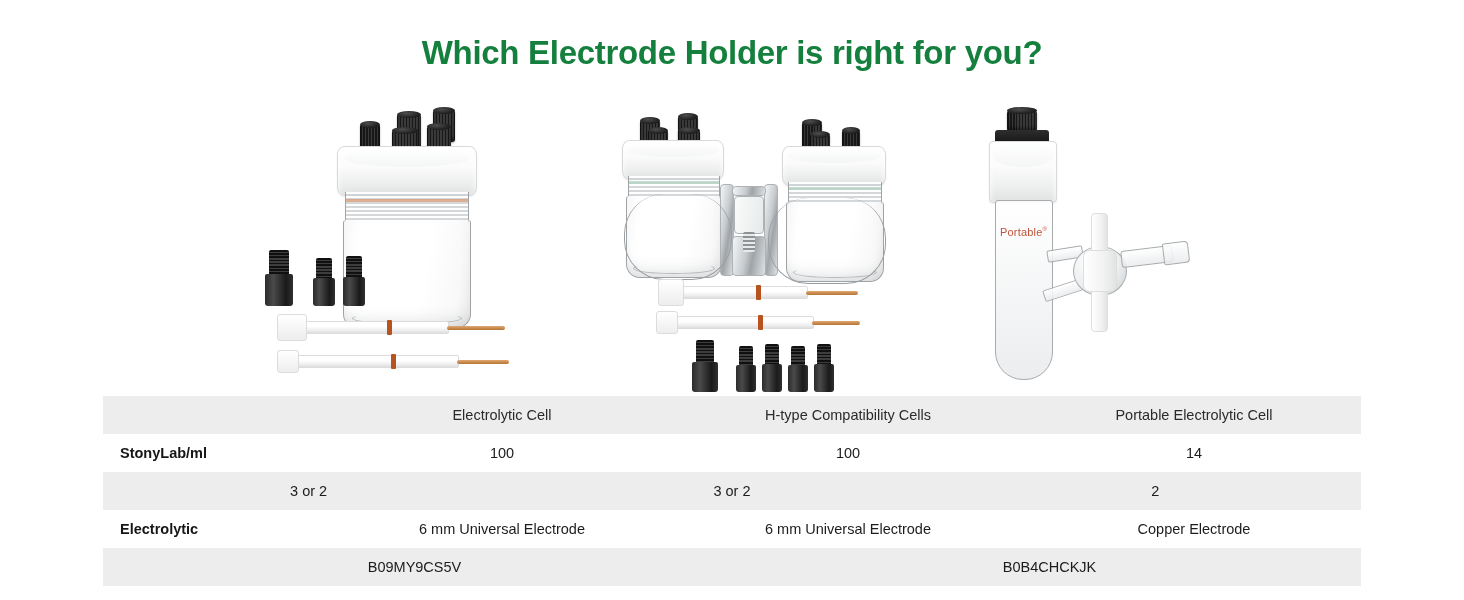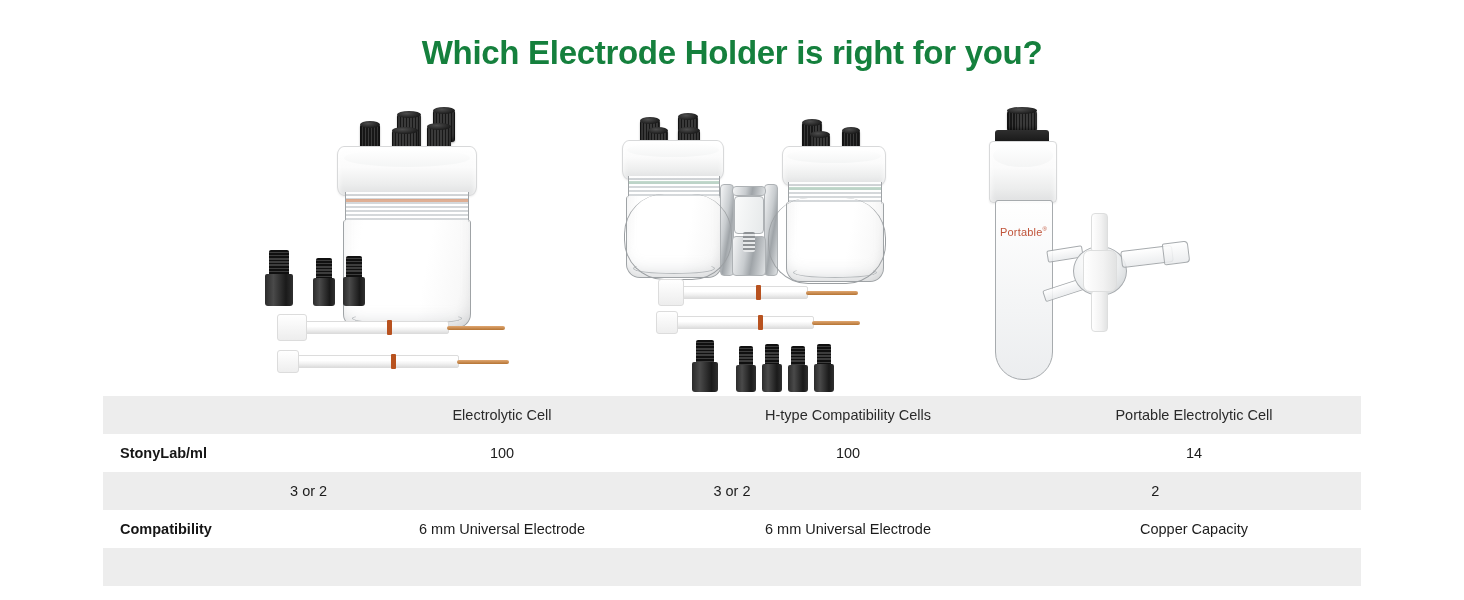--- a/index.html
+++ b/index.html
@@ -313,23 +313,25 @@
       <div class="c-val">14</div>
     </div>
 
     <div class="trow alt">
       <div class="c-val">3 or 2</div>
       <div class="c-val">3 or 2</div>
       <div class="c-val">2</div>
     </div>
 
     <div class="trow plain">
-      <div class="c-label">Compatibility</div>
+      <div class="c-label">Electrolytic</div>
       <div class="c-val">6 mm Universal Electrode</div>
       <div class="c-val">6 mm Universal Electrode</div>
-      <div class="c-val">Copper Capacity</div>
+      <div class="c-val">Copper Electrode</div>
     </div>
 
     <div class="trow alt">
+      <div class="c-val">B09MY9CS5V</div>
+      <div class="c-val">B0B4CHCKJK</div>
     </div>
 
   </div>
 </div>
 
 </body></html>

